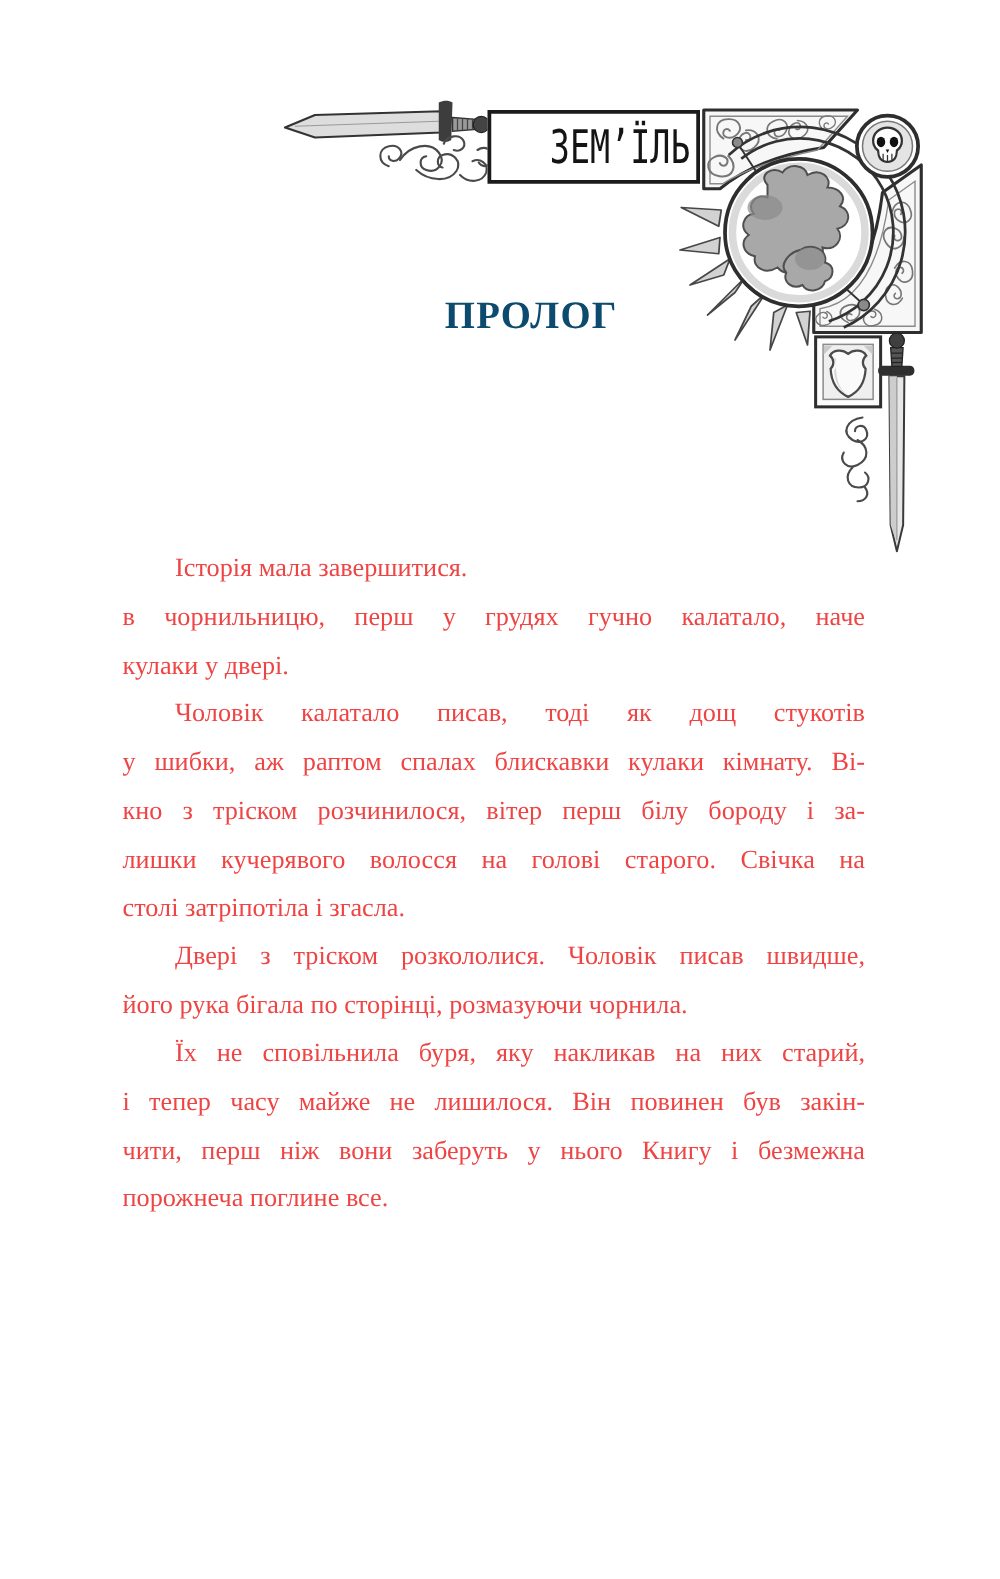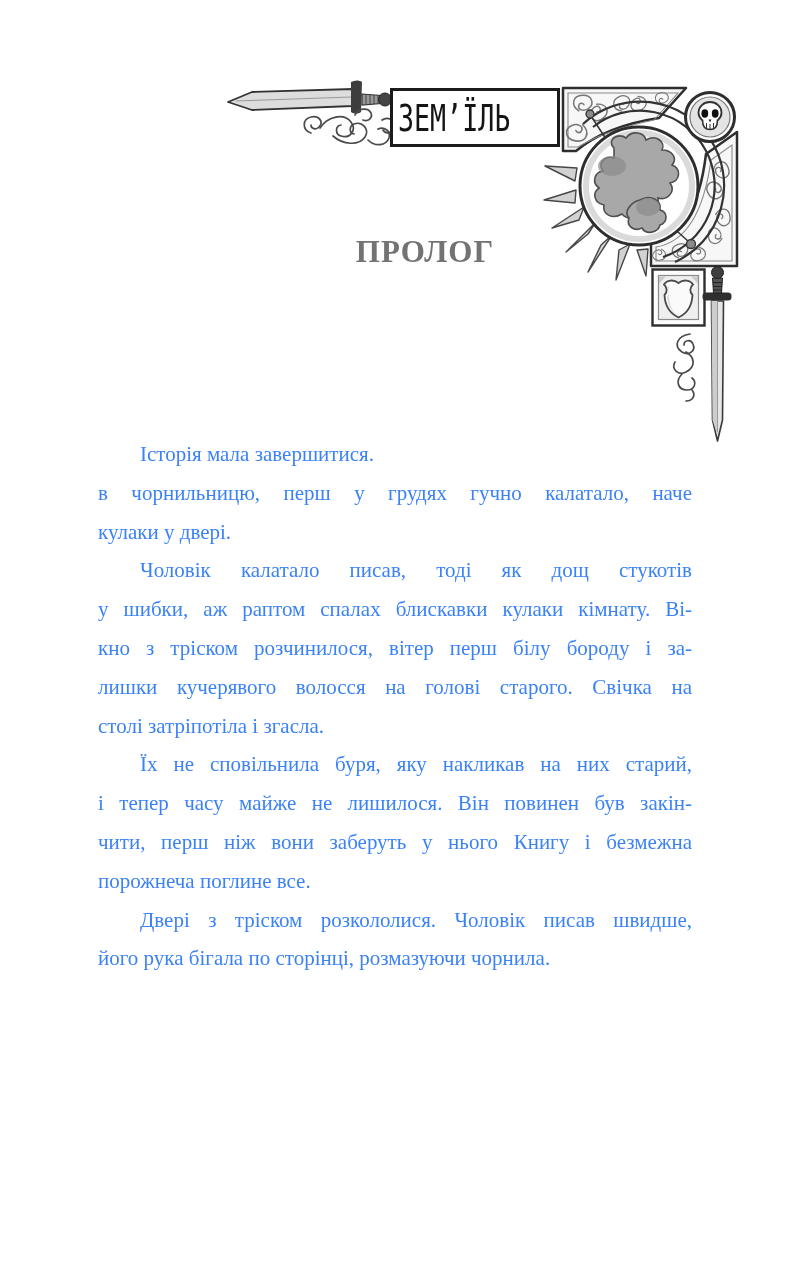--- a/index.html
+++ b/index.html
@@ -19,50 +19,50 @@
   }
   .title-box {
     position: absolute;
     left: 390px; top: 88px;
     width: 170px; height: 59px;
     border: 3px solid #1b1b1b;
     background: #ffffff;
     box-sizing: border-box;
     display: flex;
     align-items: center;
-    justify-content: flex-start;
+    justify-content: flex-end;
   }
   .title-text {
     font-family: "DejaVu Sans Mono", monospace;
     font-size: 29px;
     color: #141414;
     letter-spacing: 0px;
     transform: scale(0.92, 1.28);
     white-space: nowrap;
   }
   .chapter-heading {
     position: absolute;
     left: 425px; top: 234px;
     transform: translateX(-50%);
     margin: 0;
     font-family: "Liberation Serif", serif;
     font-weight: bold;
     font-size: 31px;
     letter-spacing: 1px;
-    color: #737373;
+    color: #0c4a6e;
     white-space: nowrap;
     text-align: center;
   }
   .bodytext {
     position: absolute;
     left: 98px; top: 435px;
     width: 594px;
     font-size: 21px;
     line-height: 38.8px;
-    color: #3b82f6;
+    color: #ef4444;
   }
   .para { margin: 0; }
   .line {
     text-align: justify;
     text-align-last: justify;
   }
   .line.first { text-indent: 42px; }
   .line.last { text-align-last: left; }
 </style>
 </head>
@@ -211,24 +211,24 @@
       <div class="line last">кулаки у двері.</div>
     </div>
     <div class="para">
       <div class="line first">Чоловік калатало писав, тоді як дощ стукотів</div>
       <div class="line">у шибки, аж раптом спалах блискавки кулаки кімнату. Ві-</div>
       <div class="line">кно з тріском розчинилося, вітер перш білу бороду і за-</div>
       <div class="line">лишки кучерявого волосся на голові старого. Свічка на</div>
       <div class="line last">столі затріпотіла і згасла.</div>
     </div>
     <div class="para">
+      <div class="line first">Двері з тріском розкололися. Чоловік писав швидше,</div>
+      <div class="line last">його рука бігала по сторінці, розмазуючи чорнила.</div>
+    </div>
+    <div class="para">
       <div class="line first">Їх не сповільнила буря, яку накликав на них старий,</div>
       <div class="line">і тепер часу майже не лишилося. Він повинен був закін-</div>
       <div class="line">чити, перш ніж вони заберуть у нього Книгу і безмежна</div>
       <div class="line last">порожнеча поглине все.</div>
     </div>
-    <div class="para">
-      <div class="line first">Двері з тріском розкололися. Чоловік писав швидше,</div>
-      <div class="line last">його рука бігала по сторінці, розмазуючи чорнила.</div>
-    </div>
   </div>
 
 </div>
 
 </body></html>

